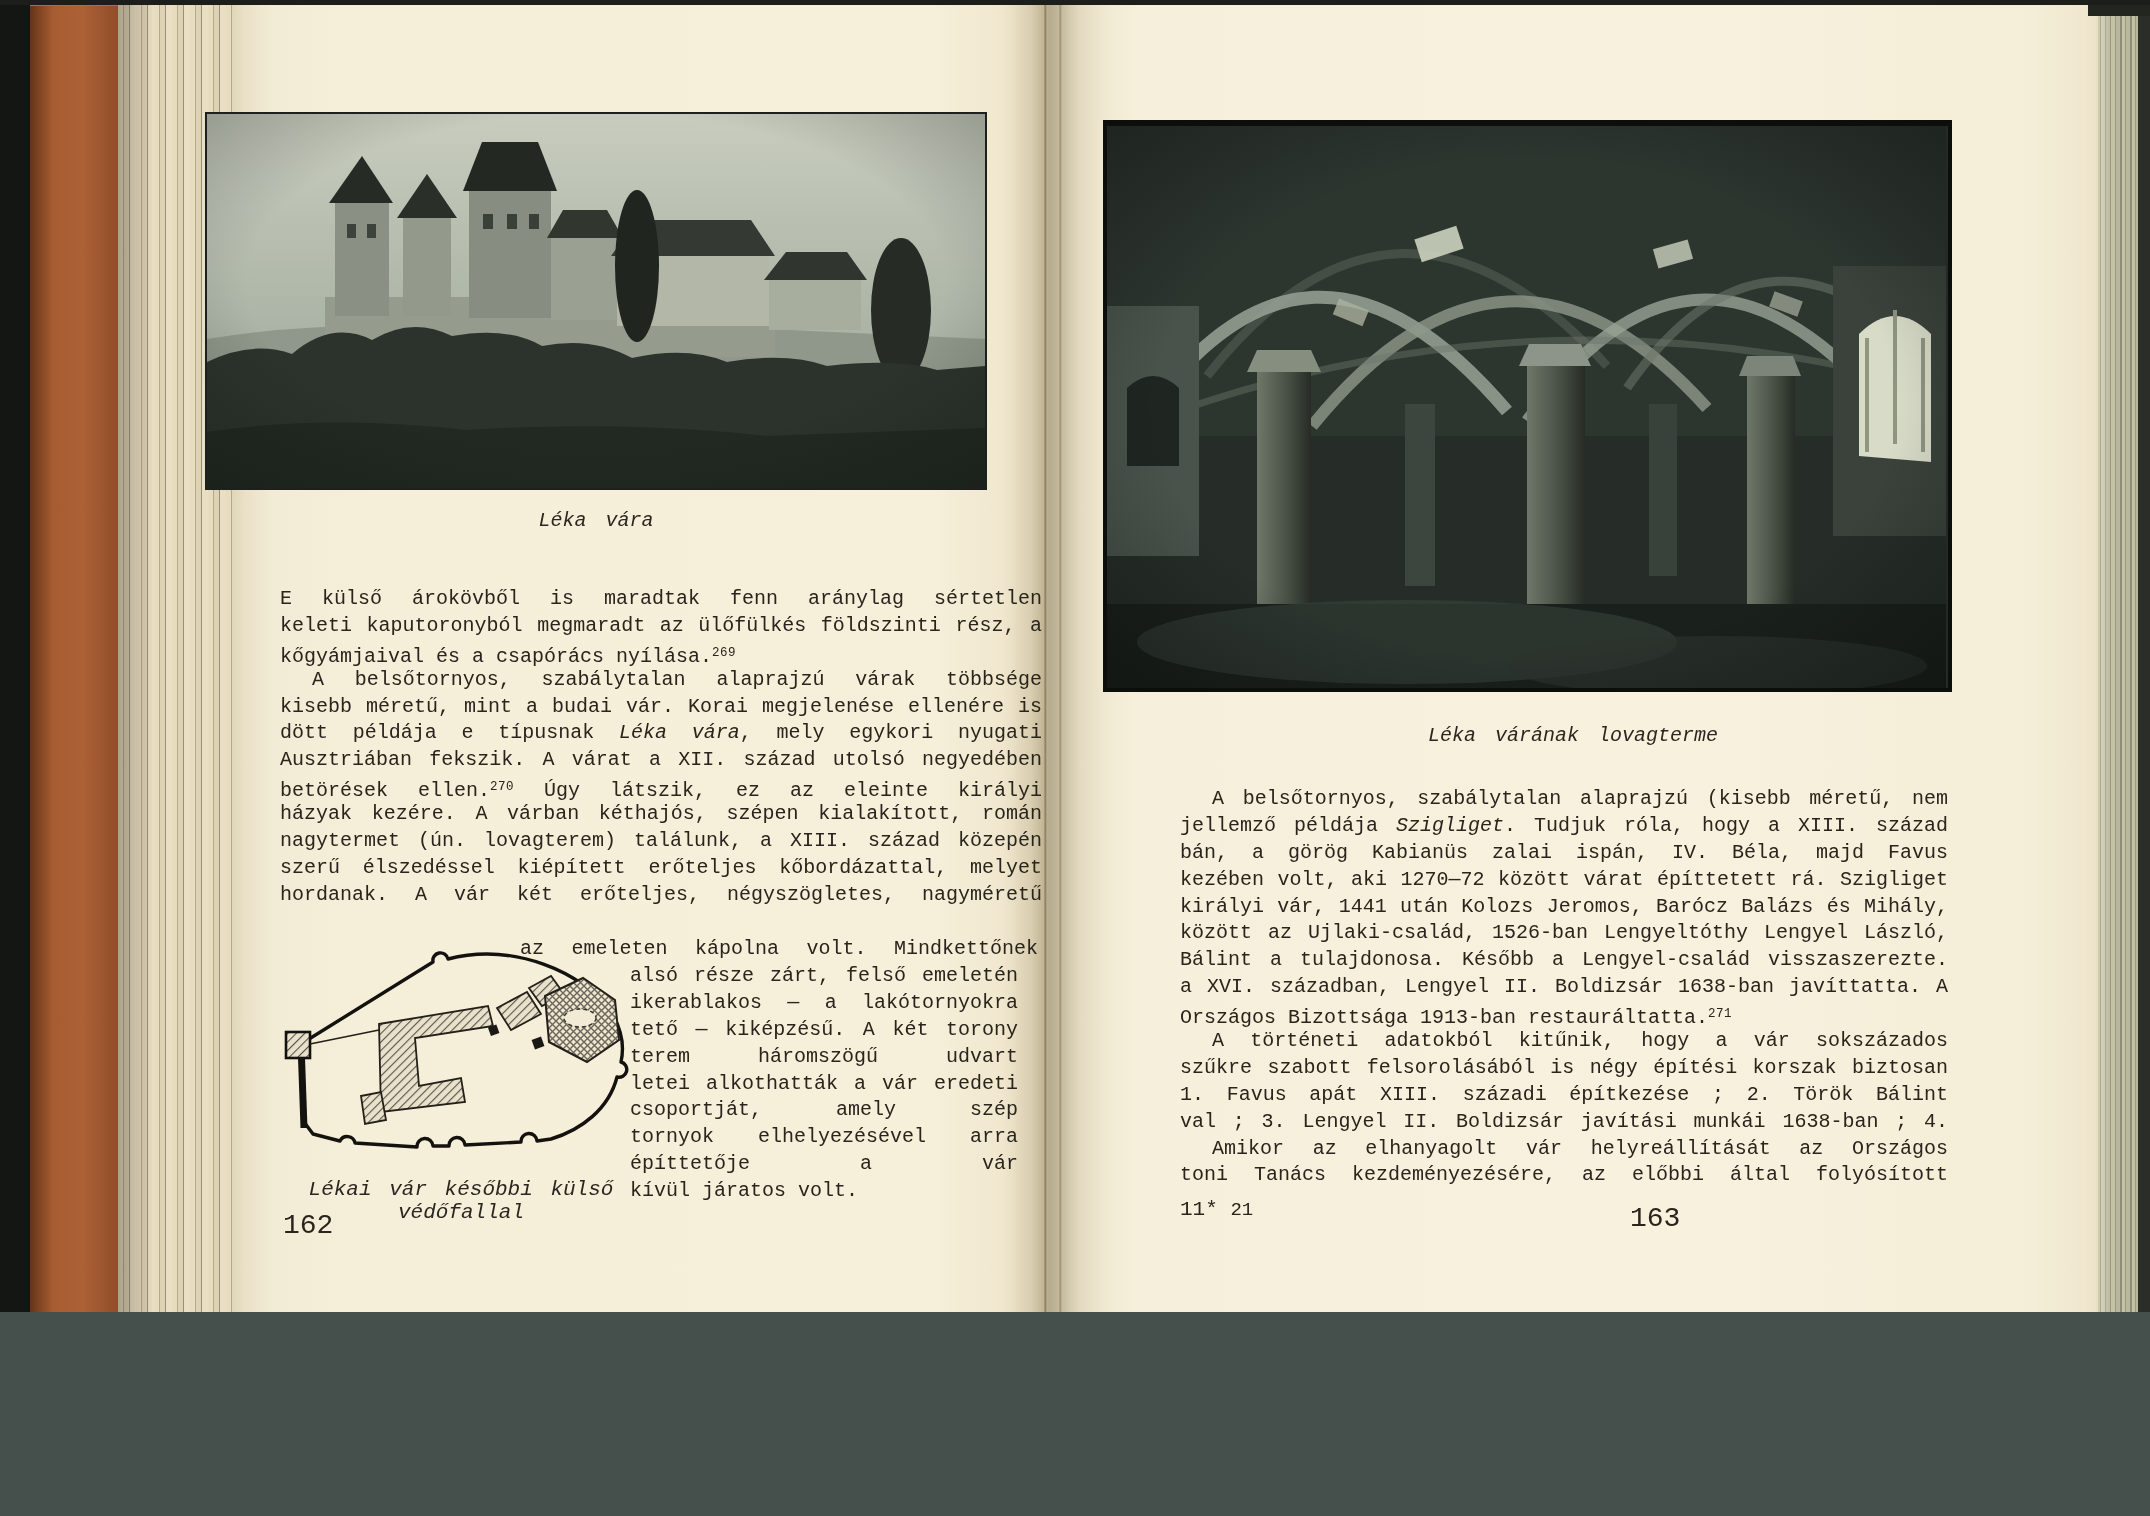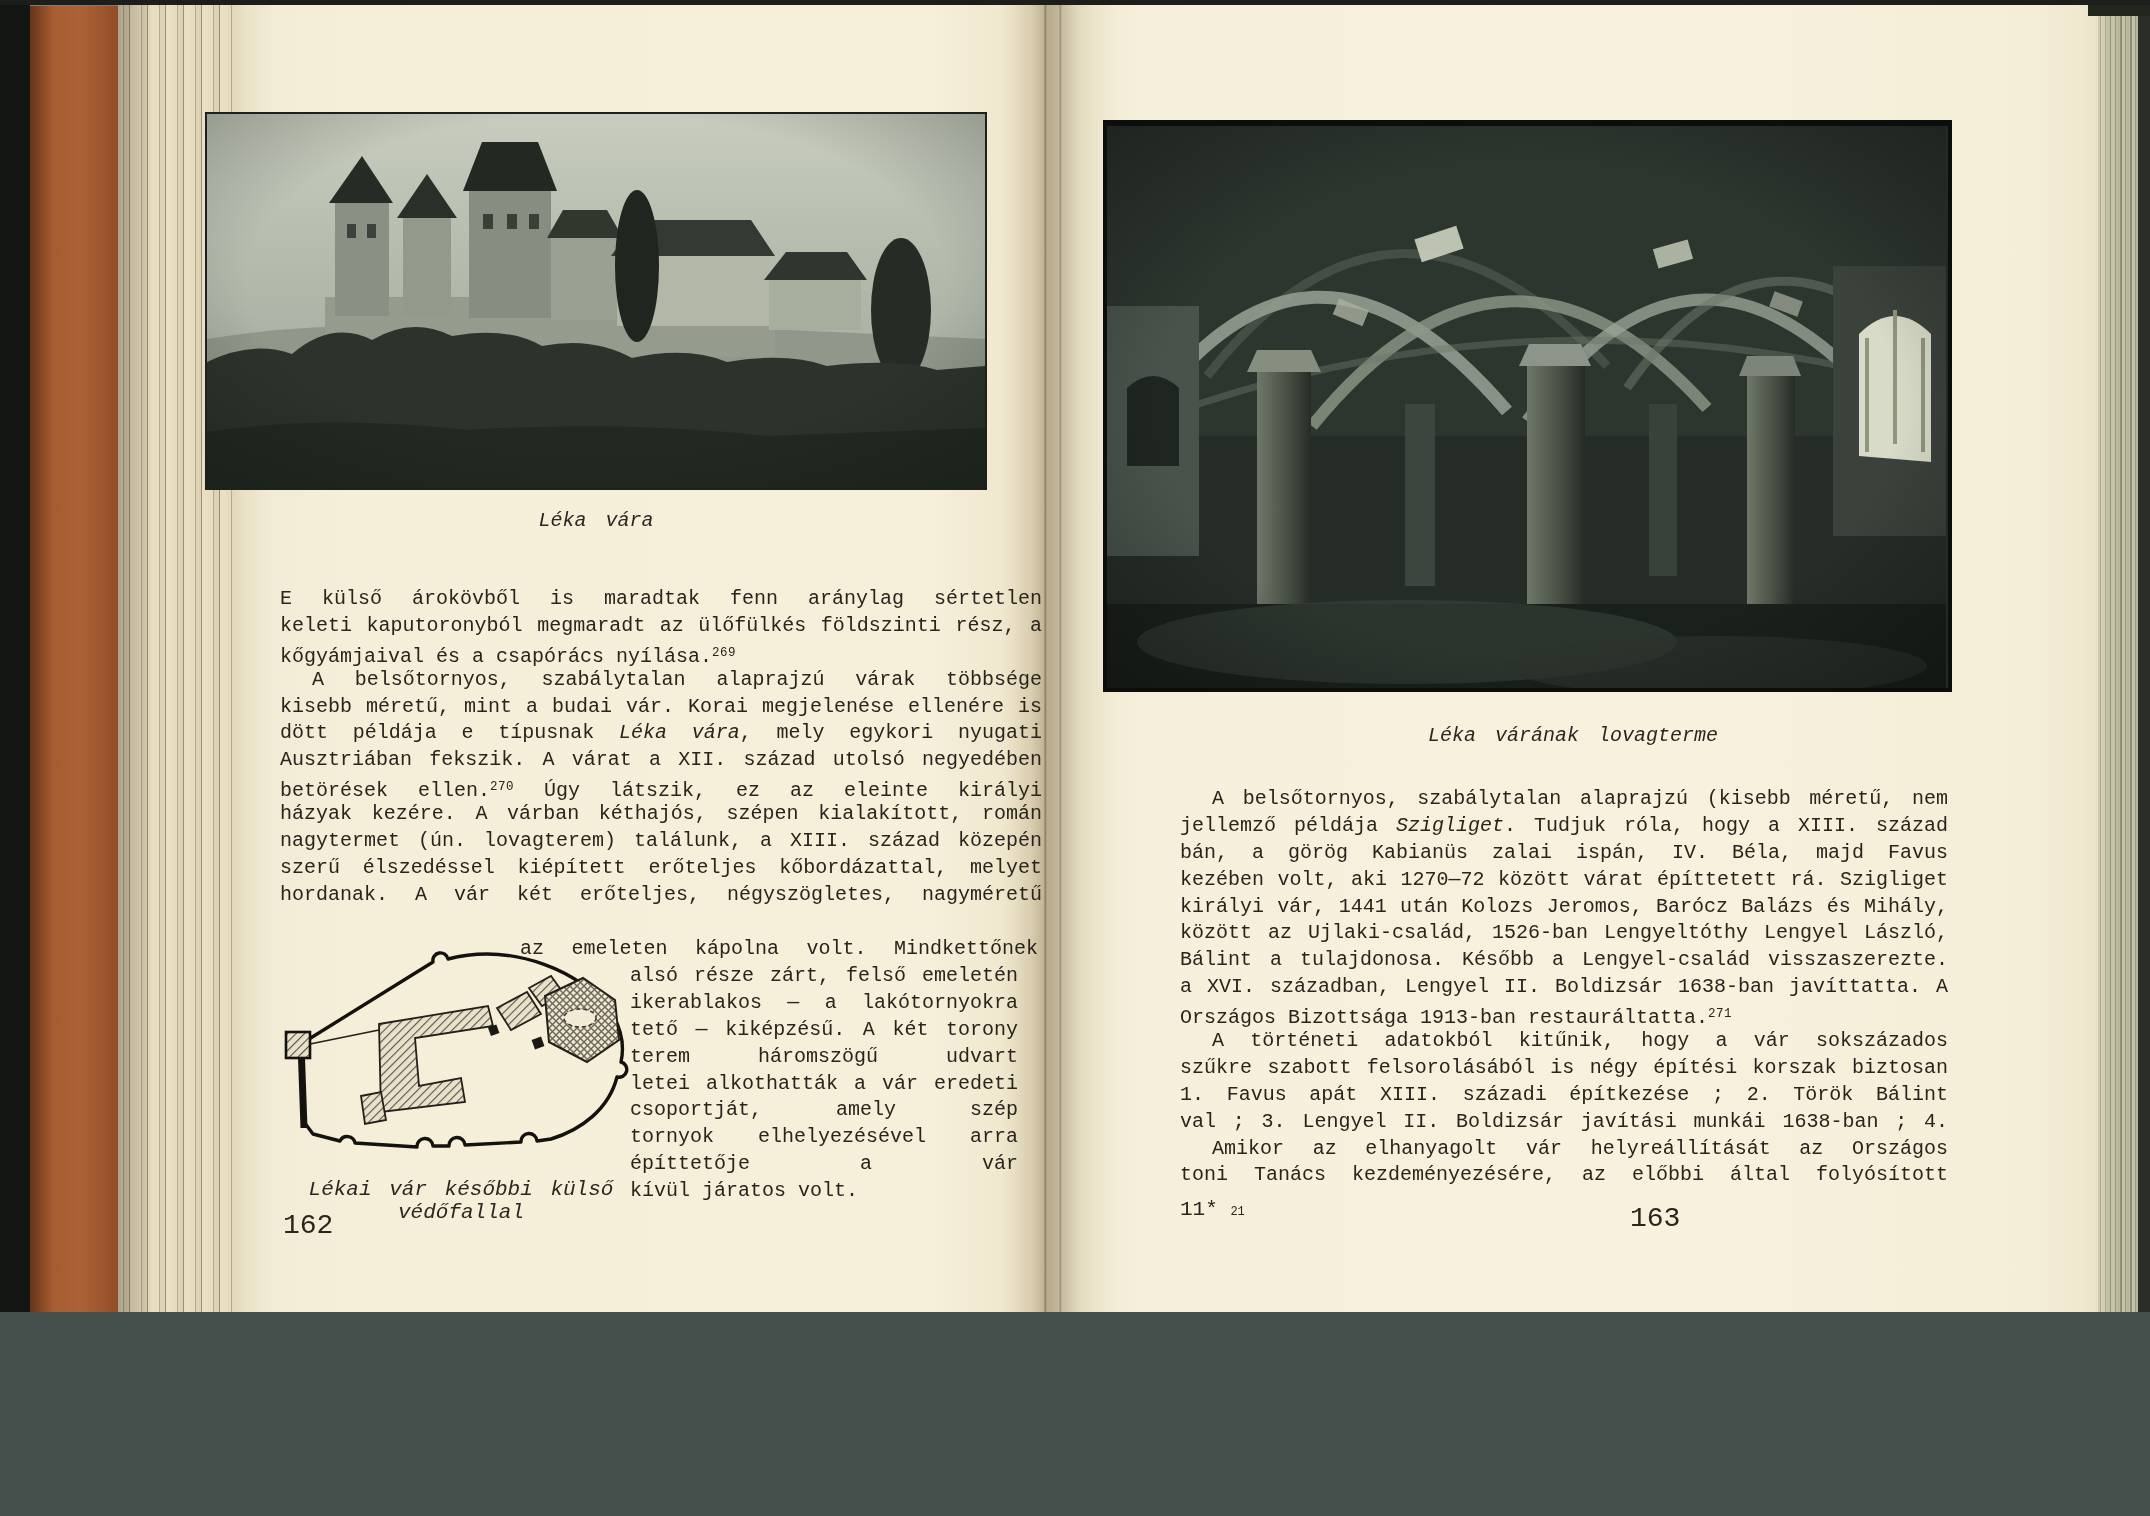--- a/index.html
+++ b/index.html
@@ -49,21 +49,21 @@
   svg{display:block;}
 
   
   .tblock{z-index:20;font-size:20px;line-height:26.9px;}
   .tl{height:26.9px;overflow:hidden;}
   .al-just{text-align:justify;text-align-last:justify;}
   .al-left{text-align:left;text-align-last:left;}
   .ind{text-indent:32px;}
   .it{font-style:italic;}
   .sup{font-size:12.5px;vertical-align:6px;letter-spacing:.5px;}
-  .sm{font-size:12px;}
+  .sm{font-size:19px;}
   .caption{z-index:20;font-style:italic;font-size:20px;text-align:center;color:#2b2720;word-spacing:7px;}
   .pagenum{z-index:20;font-size:28px;}
 </style>
 </head>
 <body>
 
 <div id="scan">
 
   <div class="abs bottom-shadow"></div>
   <div class="abs bottom-deep"></div>

